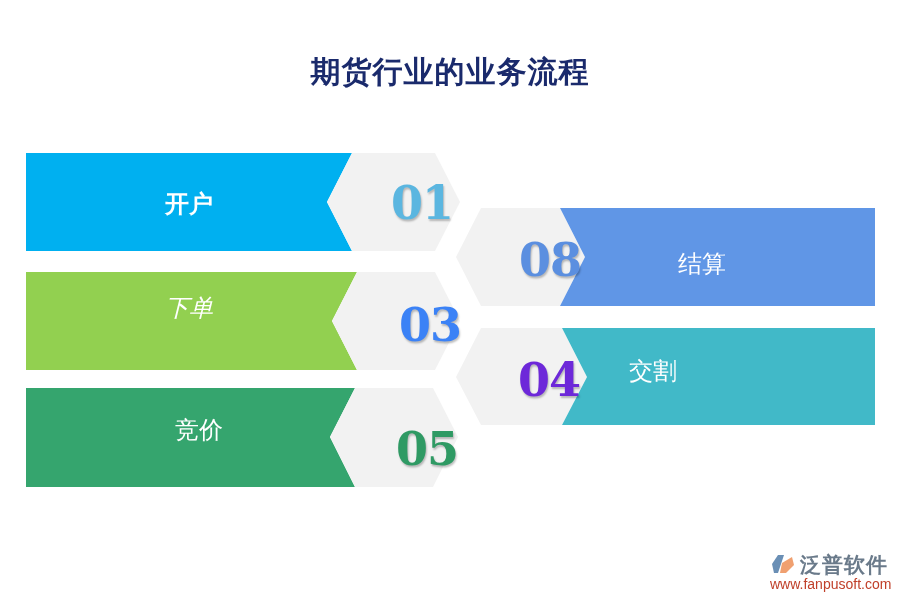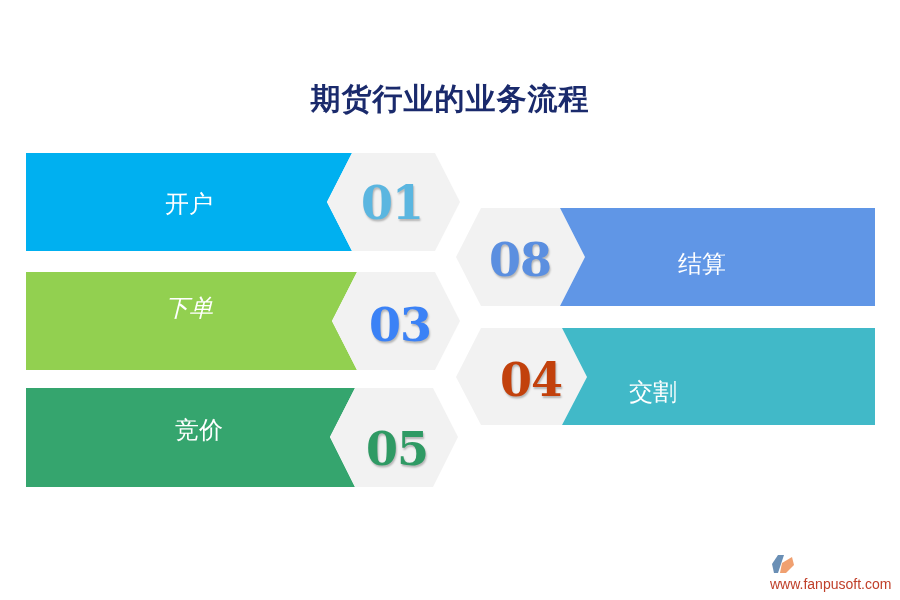--- a/index.html
+++ b/index.html
@@ -1,24 +1,24 @@
 <!DOCTYPE html>
 <html><head>
 <meta charset="utf-8">
 <style>
   html, body { margin:0; padding:0; }
   body { width:900px; height:600px; background:#ffffff; position:relative; overflow:hidden;
          font-family:"DejaVu Sans", sans-serif; }
   .title { position:absolute; top:52px; left:0; width:900px; text-align:center;
            font-family:"DejaVu Serif", serif; font-size:30px; font-weight:bold; color:#1a2a6c;
-           letter-spacing:1px;margin-top:27px; }
+           letter-spacing:1px; }
   svg.stage { position:absolute; left:0; top:0; }
   .label { position:absolute; color:#ffffff; font-size:24px; font-family:"DejaVu Sans", sans-serif; }
   .num { position:absolute; font-family:"DejaVu Serif", serif; font-size:46px; font-weight:bold;
-         text-shadow: 1px 2px 2px rgba(0,0,0,0.25); letter-spacing:-1px; }
+         text-shadow: 1px 2px 2px rgba(0,0,0,0.25); letter-spacing:-1px;margin-left:30px; }
   .logo { position:absolute; left:770px; top:551px; width:125px; height:40px; }
   .logo-text { position:absolute; left:30px; top:0; font-size:21px; color:#6a7a8a; font-weight:bold; letter-spacing:1px; }
   .logo-url { position:absolute; left:0; top:25px; font-family:Liberation Sans, sans-serif; font-size:14px; color:#c0402a; }
   .logo-icon { position:absolute; left:0; top:2px; }
 </style>
 </head>
 <body>
 
 <div class="title">期货行业的业务流程</div>
 
@@ -43,31 +43,32 @@
     <polygon points="481,208 560,208 585,257 560,306 481,306 456,257" fill="#f2f2f2"></polygon>
     <polygon points="560,208 875,208 875,306 560,306 585,257" fill="#6096e6"></polygon>
   </g>
 
   <g>
     <polygon points="481,328 562,328 587,377 562,425 481,425 456,377" fill="#f2f2f2"></polygon>
     <polygon points="562,328 875,328 875,425 562,425 587,377" fill="#41b9c8"></polygon>
   </g>
 </svg>
 
-<div class="label" style="left:165px;top:188px;">开户</div>
+<div class="label" style="left:165px;top:188px;font-weight:bold;">开户</div>
 <div class="label" style="left:165px;top:292px;font-style:italic;">下单</div>
 <div class="label" style="left:175px;top:414px;">竞价</div>
 <div class="label" style="left:631px;top:248px;margin-left:47px;">结算</div>
-<div class="label" style="left:629px;top:376px;">交割</div>
+<div class="label" style="left:629px;top:355px;">交割</div>
 
 <div class="num" style="left:361px;top:176px;color:#5bb6e0;">01</div>
 <div class="num" style="left:369px;top:298px;color:#3b82f6;">03</div>
 <div class="num" style="left:366px;top:422px;color:#2f9a64;">05</div>
 <div class="num" style="left:489px;top:233px;color:#5b8fe0;">08</div>
-<div class="num" style="left:500px;top:353px;color:#c2410c;">04</div>
+<div class="num" style="left:488px;top:353px;color:#6d28d9;">04</div>
 
 <div class="logo">
   <svg class="logo-icon" width="26" height="22">
     <polygon points="2,11 8,2 14,2 8,20 4,20" fill="#6a8fb5"></polygon>
     <polygon points="12,10 22,4 24,12 16,20 10,20" fill="#f0a070"></polygon>
   </svg>
+  <div class="logo-text">泛普软件</div>
   <div class="logo-url">www.fanpusoft.com</div>
 </div>
 
 </body></html>

